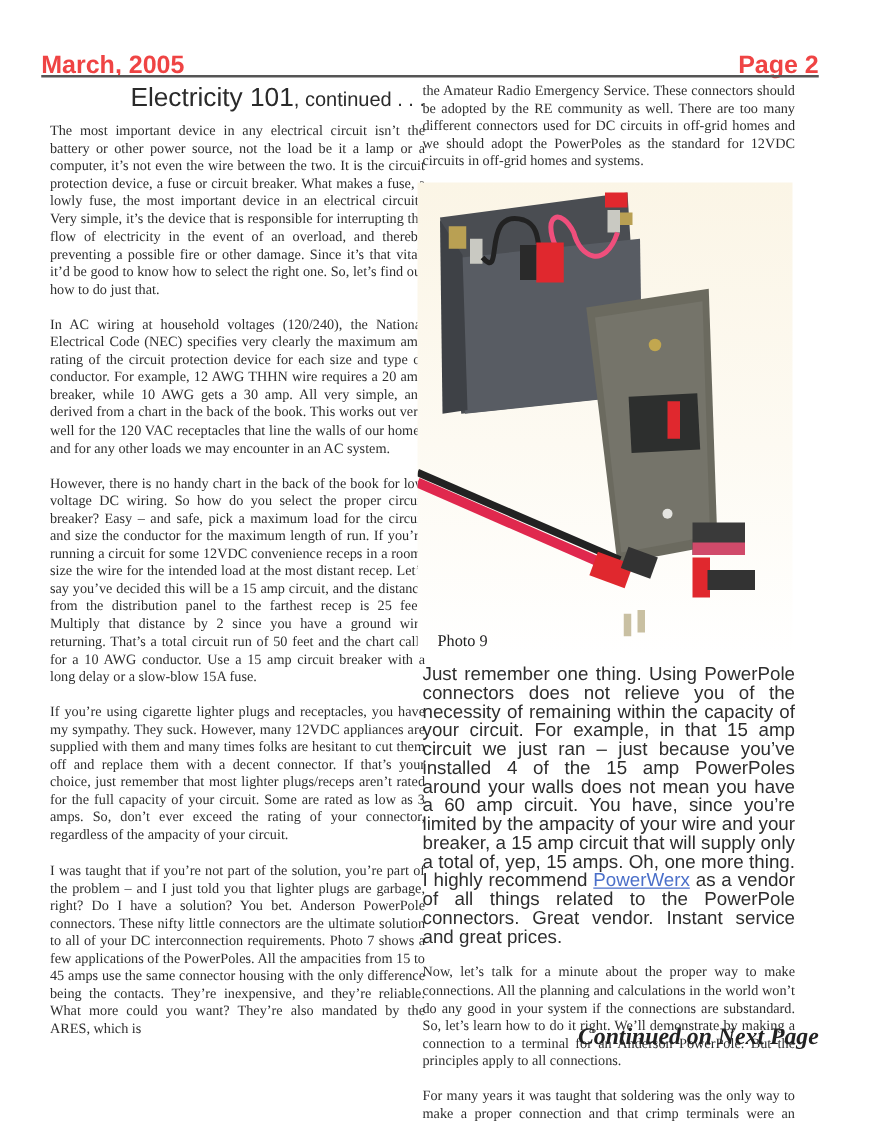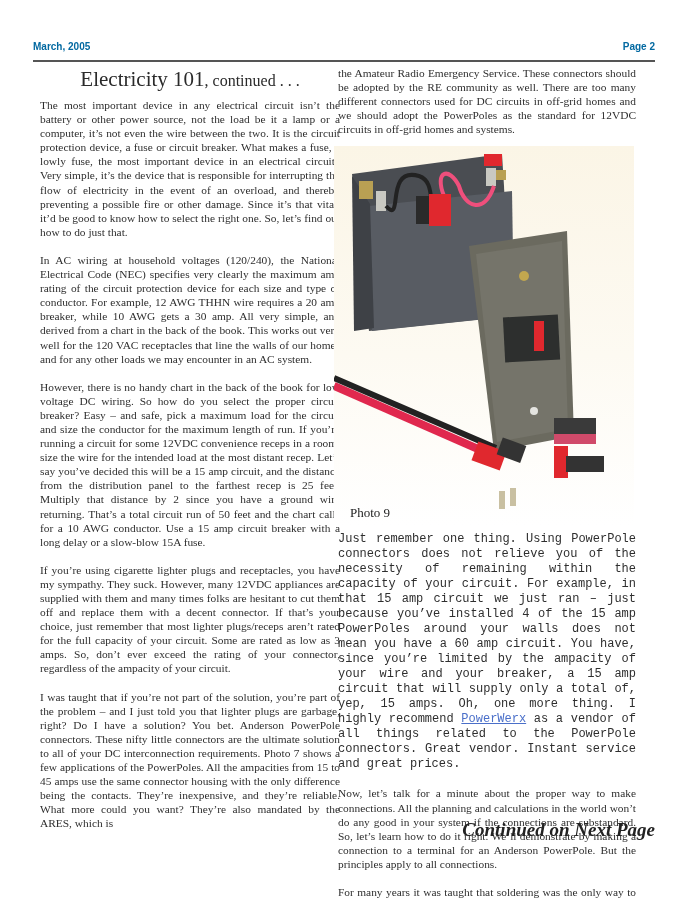--- a/index.html
+++ b/index.html
@@ -1,40 +1,40 @@
 <!DOCTYPE html>
 <html><head>
 <meta charset="utf-8">
 <style>
   html, body { margin: 0; padding: 0; background: #ffffff; }
   body { width: 695px; height: 900px; position: relative; overflow: hidden; color: #2b2b2b; }
   .header { position: absolute; left: 33px; top: 41px; width: 622px; height: 18px;
-    font-family: "Liberation Sans", sans-serif; font-weight: bold; font-size: 10px; color: #0369a1; }
+    font-family: "Liberation Sans", sans-serif; font-weight: bold; font-size: 20px; color: #ef4444; }
   .header span { position: absolute; top: 0; }
   .header .date { left: 0; }
   .header .title { left: 0; width: 100%; text-align: center; }
   .header .page { right: 0; }
   .rule { position: absolute; left: 33px; top: 60px; width: 622px; height: 2px; background: #555; }
 
   .col { position: absolute; font-family: "Liberation Serif", serif; font-size: 11.4px; line-height: 14.1px;
     text-align: justify; color: #2e2e2e; }
   .col-left { left: 40px; top: 66px; width: 300px; }
   .col-right { left: 338px; top: 66px; width: 298px; }
   .col p { margin: 0 0 14px 0; hyphens: manual; }
 
-  .article-title { font-family: Liberation Serif, serif; font-size: 21px; line-height: 26px;
-    margin: 0 0 4px 0; color: #2a2a2a; font-weight: normal; text-align: center; }
+  .article-title { font-family: Liberation Sans, sans-serif; font-size: 21px; line-height: 26px;
+    margin: 0 0 4px 0; color: #2a2a2a; font-weight: normal; text-align: right; }
   .article-title .cont { font-size: 16px; }
 
   .photo { position: relative; width: 300px; height: 380px; margin: 0 0 6px -4px;
     background: linear-gradient(180deg, #fbf5e6 0%, #fdfaf2 55%, #ffffff 100%); overflow: hidden; }
   .photo svg { position: absolute; left: 0; top: 0; }
   .photo-caption { position: absolute; left: 16px; top: 360px; font-family: "Liberation Serif", serif; font-size: 13px; color: #222; }
 
-  .p-alt { font-family: Liberation Mono, monospace; font-size: 12px; line-height: 15px; }
+  .p-alt { font-family: Liberation Sans, sans-serif; font-size: 15px; line-height: 15px; }
   .link { color: #4a6fc9; text-decoration: underline; cursor: pointer; }
 
   .continued { position: absolute; right: 40px; top: 819px; font-family: "Liberation Serif", serif;
     font-weight: bold; font-size: 19px; color: #222; font-style: italic; }
 </style>
 </head>
 <body>
 
 <div class="header">
   <span class="date">March, 2005</span>

